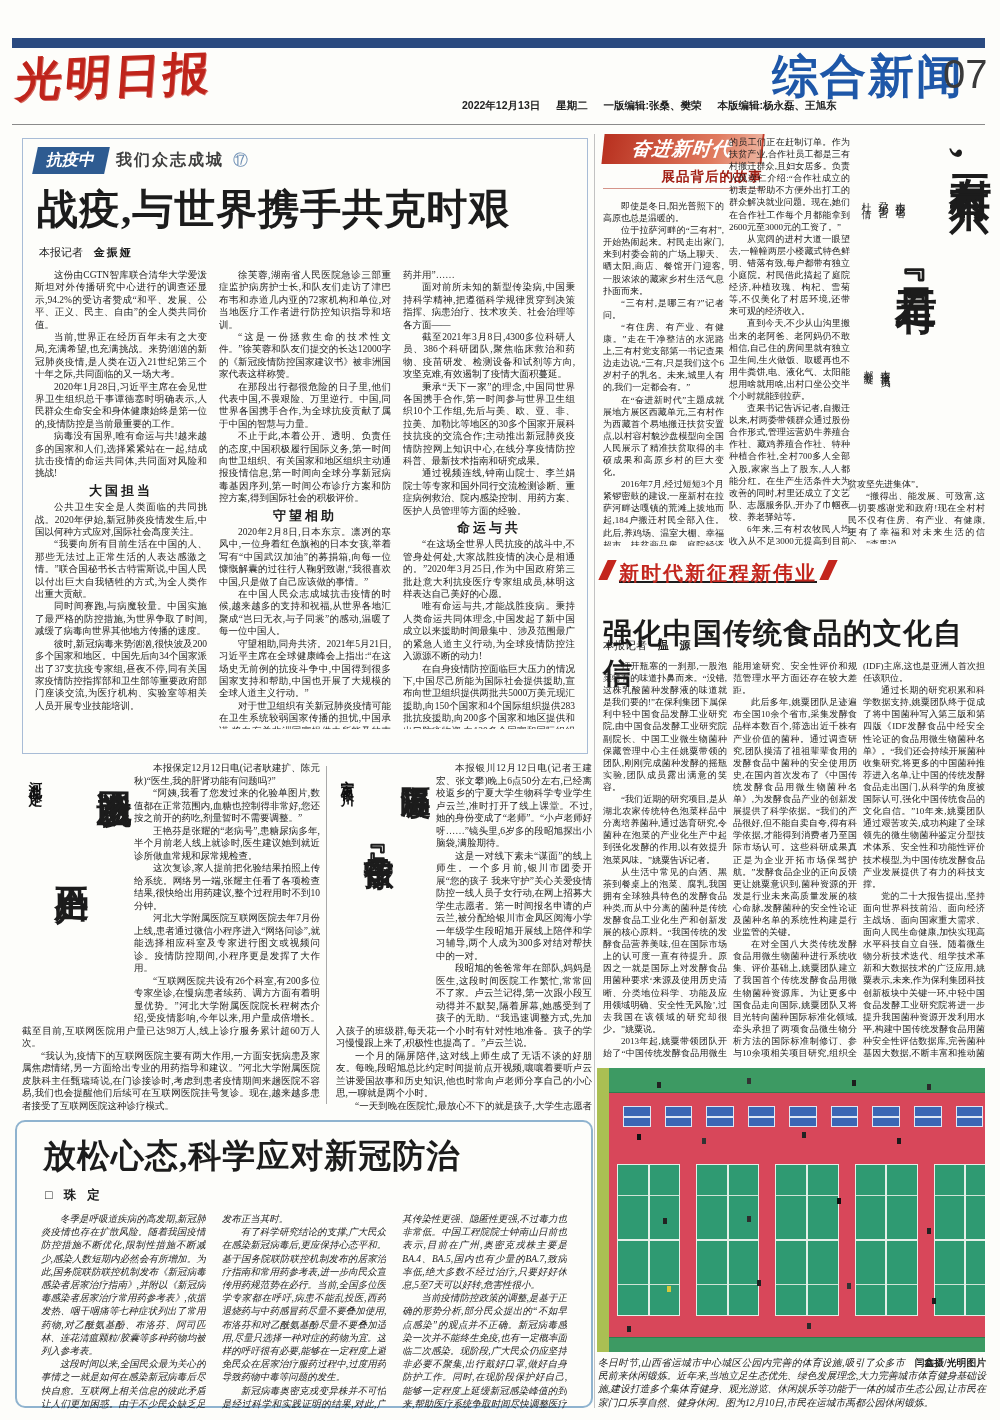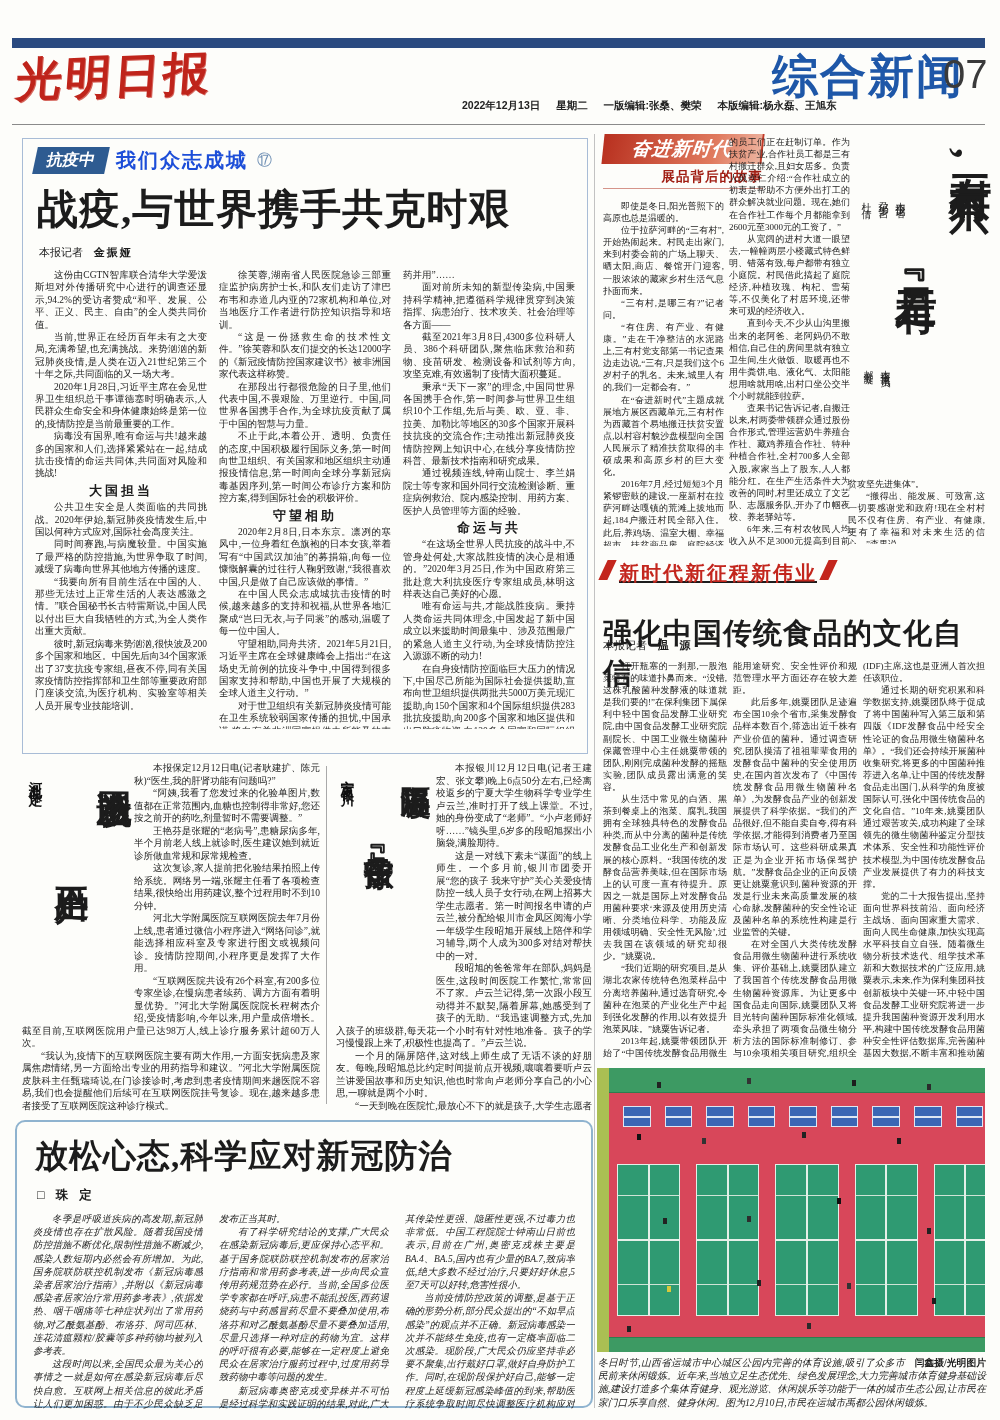--- a/index.html
+++ b/index.html
@@ -17,21 +17,21 @@
   .section-title{left:772px;top:46px;font-size:46px;font-weight:900;color:#1e57a8;
                  letter-spacing:2px;font-family:"Liberation Sans",sans-serif;}
   .page-num{left:928px;top:52px;font-size:40px;color:#3a3a3a;font-family:"Liberation Sans",sans-serif;margin-left:15px;}
   .mast-rule{left:12px;top:124px;width:973px;height:1px;background:#8a8a8a;}
   
   .main-box{left:22px;top:138px;width:566px;height:616px;border:1px solid #a8bcd6;
             box-sizing:border-box;padding:8px 12px;}
   .badge-row{display:flex;align-items:center;gap:9px;font-family:"Liberation Sans",sans-serif;}
   .badge-tag{background:#2e5b91;color:#fff;font-size:16px;font-weight:bold;padding:3px 12px;
              transform:skewX(-12deg);}
-  .badge-series{color:#1d4ed8;font-size:20px;font-weight:800;letter-spacing:2px;}
+  .badge-series{color:#404040;font-size:16px;font-weight:800;letter-spacing:2px;}
   .badge-issue{color:#7191b5;font-size:15px;}
   .main-headline{margin:13px 0 0 2px;font-size:41px;font-weight:900;letter-spacing:1px;line-height:1.12;}
   .main-byline{margin:12px 0 9px 4px;font-size:11px;}
   .main-byline b{margin-left:8px;letter-spacing:2px;}
   .main-cols{display:flex;gap:12px;height:460px;}
   .main-cols .col{flex:1;overflow:hidden;text-align:justify;font-size:9.5px;line-height:12.4px;}
   .para{margin:0;text-indent:2em;}
   .noindent{text-indent:0;}
   .subhead{text-indent:0;text-align:center;font-weight:bold;font-size:13px;margin:5px 0 4px;
            letter-spacing:3px;}
@@ -40,21 +40,21 @@
   .vrl{writing-mode:vertical-rl;text-orientation:mixed;}
   .brief-label{font-size:13.5px;font-weight:bold;letter-spacing:4px;color:#111;}
   .brief-headline{font-weight:900;line-height:1.06;}
   .brief-headline div{margin-left:5px;}
   .brief-body{position:absolute;left:0;top:0;width:100%;height:100%;overflow:hidden;
               font-size:9.5px;line-height:12.5px;text-align:justify;}
   .wrapspacer{float:left;}
   .brief-divider{left:326px;top:766px;width:1px;height:338px;background:#a9a9a9;}
   
   .relax-box{left:15px;top:1120px;width:578px;height:288px;border:2px solid #8fb3cf;
-             border-radius:10px;box-sizing:border-box;padding:8px 16px;}
+             border-radius:10px;box-sizing:border-box;padding:8px 24px;}
   .relax-headline{font-size:33px;font-weight:900;letter-spacing:1px;margin:4px 0 8px 2px;}
   .relax-author{font-size:12.5px;font-weight:bold;letter-spacing:4px;margin:0 0 9px 4px;}
   .relax-cols{display:flex;gap:16px;height:198px;}
   .relax-cols .col{flex:1;overflow:hidden;text-align:justify;font-size:9.5px;line-height:13.2px;
                    font-style:italic;}
   
   .v-sep{left:594px;top:134px;width:1px;height:1274px;background:#c2c2c2;}
   .fj-badge{left:603px;top:134px;width:160px;}
   .fj-plate{height:30px;background:linear-gradient(100deg,#b8301f,#e07a5e 70%,#edb4a0);
             transform:skewX(-6deg);display:flex;align-items:center;justify-content:center;
@@ -130,22 +130,22 @@
       <b>金振娅</b>
     </div>
     <div class="main-cols">
       <div class="col">
           <p class="para">这份由CGTN智库联合清华大学爱泼斯坦对外传播研究中心进行的调查还显示,94.2%的受访者赞成“和平、发展、公平、正义、民主、自由”的全人类共同价值。</p>
           <p class="para">当前,世界正在经历百年未有之大变局,充满希望,也充满挑战。来势汹汹的新冠肺炎疫情,是人类在迈入21世纪第三个十年之际,共同面临的又一场大考。</p>
           <p class="para">2020年1月28日,习近平主席在会见世界卫生组织总干事谭德塞时明确表示,人民群众生命安全和身体健康始终是第一位的,疫情防控是当前最重要的工作。</p>
           <p class="para">病毒没有国界,唯有命运与共!越来越多的国家和人们,选择紧紧站在一起,结成抗击疫情的命运共同体,共同面对风险和挑战!</p>
           <p class="para subhead">大国担当</p>
           <p class="para">公共卫生安全是人类面临的共同挑战。2020年伊始,新冠肺炎疫情发生后,中国以何种方式应对,国际社会高度关注。</p>
+          <p class="para">“我要向所有目前生活在中国的人、那些无法过上正常生活的人表达感激之情。”联合国秘书长古特雷斯说,中国人民以付出巨大自我牺牲的方式,为全人类作出重大贡献。</p>
           <p class="para">同时间赛跑,与病魔较量。中国实施了最严格的防控措施,为世界争取了时间,减缓了病毒向世界其他地方传播的速度。</p>
-          <p class="para">“我要向所有目前生活在中国的人、那些无法过上正常生活的人表达感激之情。”联合国秘书长古特雷斯说,中国人民以付出巨大自我牺牲的方式,为全人类作出重大贡献。</p>
           <p class="para">彼时,新冠病毒来势汹汹,很快波及200多个国家和地区。中国先后向34个国家派出了37支抗疫专家组,昼夜不停,同有关国家疫情防控指挥部和卫生部等重要政府部门座谈交流,为医疗机构、实验室等相关人员开展专业技能培训。</p>
         </div>
       <div class="col">
           <p class="para">徐芙蓉,湖南省人民医院急诊三部重症监护病房护士长,和队友们走访了津巴布韦和赤道几内亚的72家机构和单位,对当地医疗工作者进行防控知识指导和培训。</p>
           <p class="para">“这是一份拯救生命的技术性文件。”徐芙蓉和队友们提交的长达12000字的《新冠疫情防控国家建议书》被非洲国家代表这样称赞。</p>
           <p class="para">在那段出行都很危险的日子里,他们代表中国,不畏艰险、万里逆行。中国,同世界各国携手合作,为全球抗疫贡献了属于中国的智慧与力量。</p>
           <p class="para">不止于此,本着公开、透明、负责任的态度,中国积极履行国际义务,第一时间向世卫组织、有关国家和地区组织主动通报疫情信息,第一时间向全球分享新冠病毒基因序列,第一时间公布诊疗方案和防控方案,得到国际社会的积极评价。</p>
           <p class="para subhead">守望相助</p>
           <p class="para">2020年2月8日,日本东京。凛冽的寒风中,一位身着红色旗袍的日本女孩,举着写有“中国武汉加油”的募捐箱,向每一位慷慨解囊的过往行人鞠躬致谢,“我很喜欢中国,只是做了自己应该做的事情。”</p>
           <p class="para">在中国人民众志成城抗击疫情的时候,越来越多的支持和祝福,从世界各地汇聚成“岂曰无衣,与子同裳”的感动,温暖了每一位中国人。</p>
@@ -275,22 +275,22 @@
     <span class="food-badge-text">新时代新征程新伟业</span>
     <span class="slash"></span>
   </div>
   <h2 class="abs food-headline">强化中国传统食品的文化自信</h2>
   <div class="abs food-byline">
     <span>本报记者</span>
     <b>温 源</b>
   </div>
   <div class="news-col" style="left:603px;top:660px;width:124px;height:400px;">
       <p class="para">打开瓶塞的一刹那,一股泡菜特有的味道扑鼻而来。“没错,这株乳酸菌种发酵液的味道就是我们要的!”在保利集团下属保利中轻中国食品发酵工业研究院,由中国食品发酵工业研究院副院长、中国工业微生物菌种保藏管理中心主任姚粟带领的团队,刚刚完成菌种发酵的摇瓶实验,团队成员露出满意的笑容。</p>
+      <p class="para">“我们近期的研究项目,是从湖北农家传统特色泡菜样品中分离培养菌种,通过选育研究,令菌种在泡菜的产业化生产中起到强化发酵的作用,以有效提升泡菜风味。”姚粟告诉记者。</p>
       <p class="para">从生活中常见的白酒、黑茶到餐桌上的泡菜、腐乳,我国拥有全球独具特色的发酵食品种类,而从中分离的菌种是传统发酵食品工业化生产和创新发展的核心原料。“我国传统的发酵食品营养美味,但在国际市场上的认可度一直有待提升。原因之一就是国际上对发酵食品用菌种要求‘来源及使用历史清晰、分类地位科学、功能及应用领域明确、安全性无风险’,过去我国在该领域的研究却很少。”姚粟说。</p>
-      <p class="para">“我们近期的研究项目,是从湖北农家传统特色泡菜样品中分离培养菌种,通过选育研究,令菌种在泡菜的产业化生产中起到强化发酵的作用,以有效提升泡菜风味。”姚粟告诉记者。</p>
       <p class="para">2013年起,姚粟带领团队开始了“中国传统发酵食品用微生物菌种名单”的研究工作。姚粟发现,与国际先进水平相比,我国在食品用微生物菌种的分类鉴定技术、功</p>
     </div>
   <div class="news-col" style="left:733px;top:660px;width:124px;height:400px;">
       <p class="para noindent">能用途研究、安全性评价和规范管理水平方面还存在较大差距。</p>
       <p class="para">此后多年,姚粟团队足迹遍布全国10余个省市,采集发酵食品样本数百个,筛选出近千株有产业价值的菌种。通过调查研究,团队摸清了祖祖辈辈食用的发酵食品中菌种的安全使用历史,在国内首次发布了《中国传统发酵食品用微生物菌种名单》,为发酵食品产业的创新发展提供了科学依据。“我们的产品很好,但不能自卖自夸,得有科学依据,才能得到消费者乃至国际市场认可。这些科研成果真正是为企业开拓市场保驾护航。”发酵食品企业的正向反馈更让姚粟意识到,菌种资源的开发是行业未来高质量发展的核心命脉,发酵菌种的安全性论证及菌种名单的系统性构建是行业监管的关键。</p>
       <p class="para">在对全国八大类传统发酵食品用微生物菌种进行系统收集、评价基础上,姚粟团队建立了我国首个传统发酵食品用微生物菌种资源库。为让更多中国食品走向国际,姚粟团队又将目光转向菌种国际标准化领域,牵头承担了两项食品微生物分析方法的国际标准制修订、参与10余项相关项目研究,组织全球食品微生物科学家开展研究。努力终有收获。2018年,姚粟被选为国际乳品联合会微生物分析方法委员会</p>
     </div>
   <div class="news-col" style="left:863px;top:660px;width:122px;height:400px;">
       <p class="para noindent">(IDF)主席,这也是亚洲人首次担任该职位。</p>
       <p class="para">通过长期的研究积累和科学数据支持,姚粟团队终于促成了将中国菌种写入第三版和第四版《IDF发酵食品中经安全性论证的食品用微生物菌种名单》。“我们还会持续开展菌种收集研究,将更多的中国菌种推荐进入名单,让中国的传统发酵食品走出国门,从科学的角度被国际认可,强化中国传统食品的文化自信。”10年来,姚粟团队通过艰苦攻关,成功构建了全球领先的微生物菌种鉴定分型技术体系、安全性和功能性评价技术模型,为中国传统发酵食品产业发展提供了有力的科技支撑。</p>

